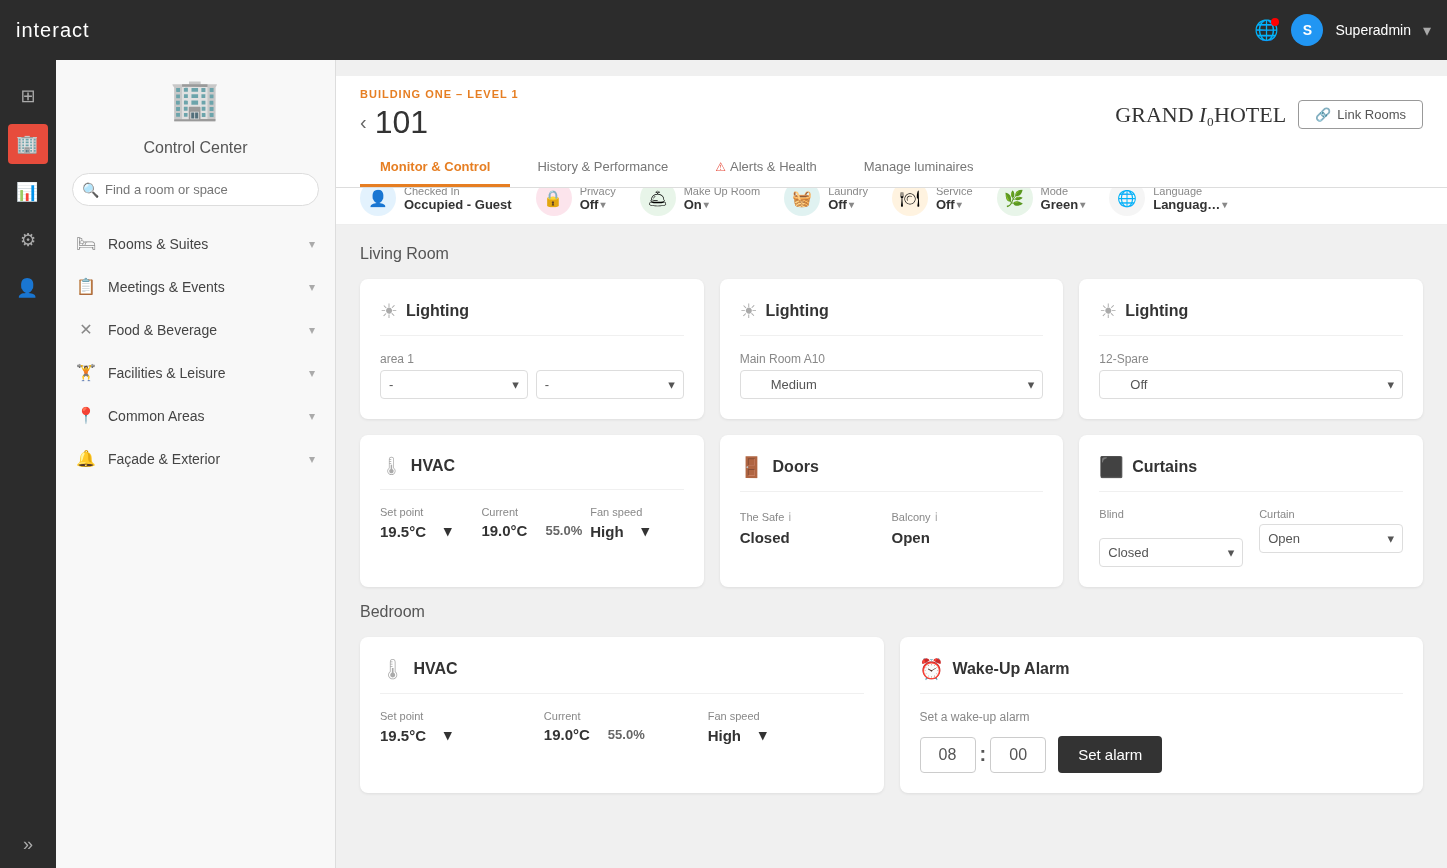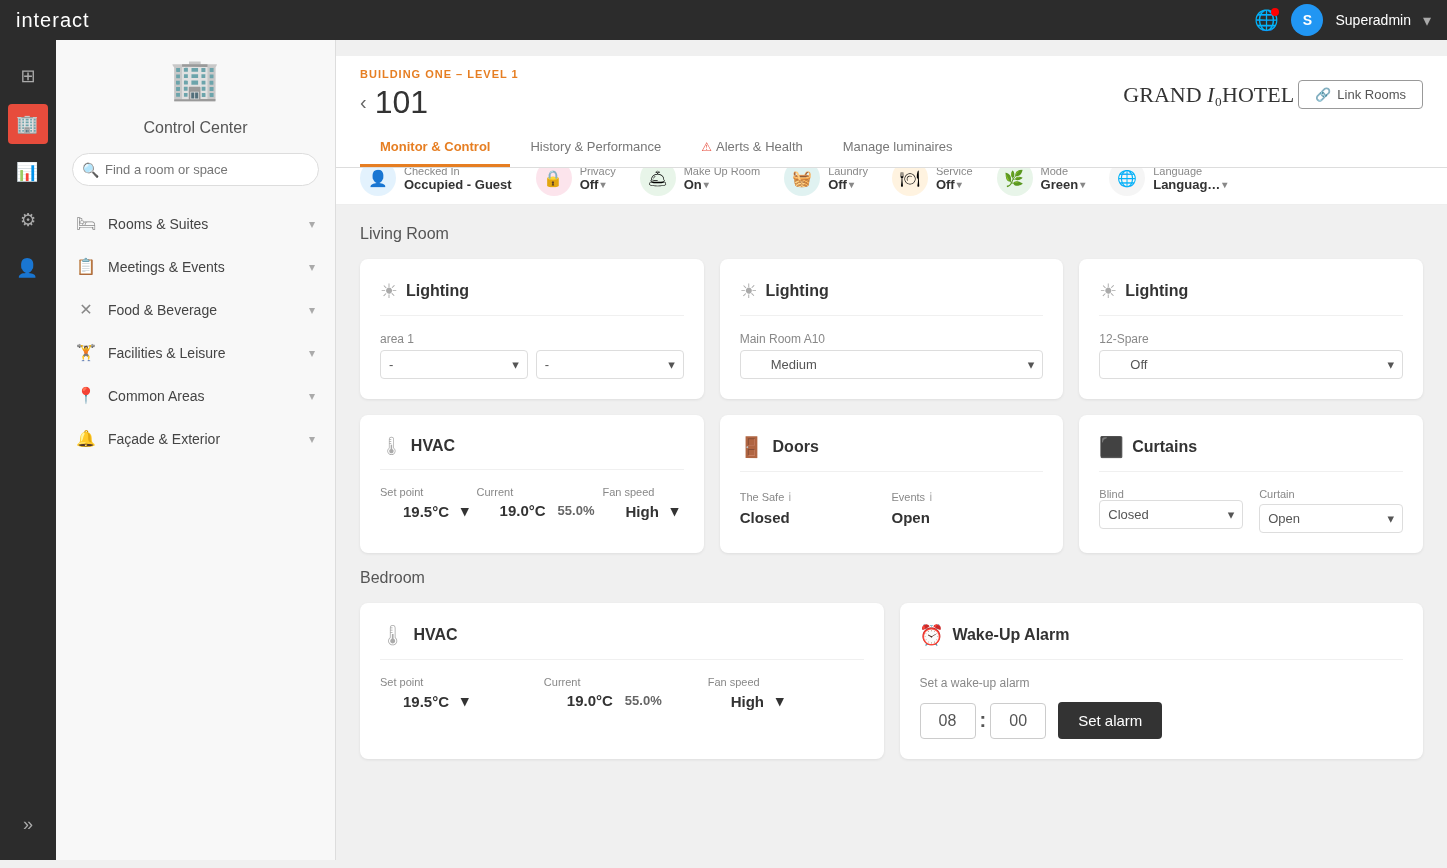--- a/index.html
+++ b/index.html
@@ -1,21 +1,21 @@
 <!DOCTYPE html>
 <html><head>
   <meta charset="utf-8">
   <style>
     * { box-sizing: border-box; margin: 0; padding: 0; }
     body { font-family: -apple-system, BlinkMacSystemFont, 'Segoe UI', sans-serif; background: #f0f0f0; height: 868px; overflow: hidden; }
 
     
     .top-nav {
       background: #2c2c2c;
-      height: 40px;
+      height: 60px;
       display: flex;
       align-items: center;
       justify-content: space-between;
       padding: 0 16px;
       color: white;
       text-align: right;
     }
     .top-nav-left { font-size: 20px; font-weight: 300; letter-spacing: 1px; color: white; }
     .top-nav-right { display: flex; align-items: center; gap: 12px; }
     .user-avatar { width: 32px; height: 32px; border-radius: 50%; background: #2196F3; display: flex; align-items: center; justify-content: center; color: white; font-weight: bold; font-size: 14px; }
@@ -154,21 +154,21 @@
       display: flex;
       align-items: center;
       gap: 6px;
       color: #555;
     }
 
     
     .tabs {
       display: flex;
       align-items: center;
-      gap: 0;
+      gap: 7px;
       margin-top: 4px;
     }
     .tab {
       padding: 10px 20px;
       font-size: 13px;
       cursor: pointer;
       color: #777;
       border-bottom: 3px solid transparent;
       white-space: nowrap;
     }
@@ -254,21 +254,21 @@
       cursor: pointer;
       display: flex;
       align-items: center;
       justify-content: space-between;
     }
     .select-field.full { flex: 1; padding-left: 30px; }
 
     
     .hvac-grid { display: grid; grid-template-columns: 1fr 1fr 1fr; gap: 8px; }
     .hvac-item label { font-size: 11px; color: #888; display: block; margin-bottom: 4px; }
-    .hvac-value { font-size: 15px; font-weight: 700; color: #333; display: flex; align-items: center; gap: 12px; margin-left: 23px; }
+    .hvac-value { font-size: 15px; font-weight: 700; color: #333; display: flex; align-items: center; gap: 18px; }
     .hvac-secondary { font-size: 13px; color: #666; }
 
     
     .doors-grid { display: grid; grid-template-columns: 1fr 1fr; gap: 0; }
     .door-item label { font-size: 11px; color: #888; display: flex; align-items: center; gap: 4px; margin-bottom: 4px; }
     .door-value { font-size: 15px; font-weight: 700; color: #333; }
 
     
     .curtains-grid { display: grid; grid-template-columns: 1fr 1fr; gap: 16px; }
 
@@ -381,21 +381,21 @@
 
     <div class="content-header">
       <div class="room-number-row">
         <div style="display:flex; flex-direction:column;">
           <div class="breadcrumb">BUILDING ONE – LEVEL 1</div>
           <div class="room-number">
             <span class="back-arrow">‹</span>
             <span>101</span>
           </div>
         </div>
-        <div style="display:flex; align-items:center; gap:4px;">
+        <div style="display:flex; align-items:center; gap:12px;">
           <div style="font-family:Georgia,serif; font-size:22px; color:#333;">
             <span>G</span><span>RAND </span><span style="font-style:italic;">I</span><span>₀</span><span>H</span><span>OTEL</span>
           </div>
           <button class="link-rooms-btn">
             <span>🔗</span>
             <span>Link Rooms</span>
           </button>
         </div>
       </div>
 
@@ -560,38 +560,38 @@
             <div class="doors-grid">
               <div class="door-item">
                 <label>
                   <span>The Safe</span>
                   <span class="info-icon">ℹ</span>
                 </label>
                 <div class="door-value">Closed</div>
               </div>
               <div class="door-item">
                 <label>
-                  <span>Events</span>
+                  <span>Balcony</span>
                   <span class="info-icon">ℹ</span>
                 </label>
                 <div class="door-value">Open</div>
               </div>
             </div>
           </div>
         </div>
 
         <div class="card">
           <div class="card-header">
             <span class="card-icon">⬛</span>
             <span class="card-title">Curtains</span>
           </div>
           <div class="card-body">
             <div class="curtains-grid">
               <div>
-                <div style="font-size:11px;color:#888;margin-bottom:0;">Blind</div>
+                <div style="font-size:11px;color:#888;margin-bottom:18px;">Blind</div>
                 <div class="select-field">
                   <span>Closed</span>
                   <span>▾</span>
                 </div>
               </div>
               <div>
                 <div style="font-size:11px;color:#888;margin-bottom:4px;">Curtain</div>
                 <div class="select-field">
                   <span>Open</span>
                   <span>▾</span>

